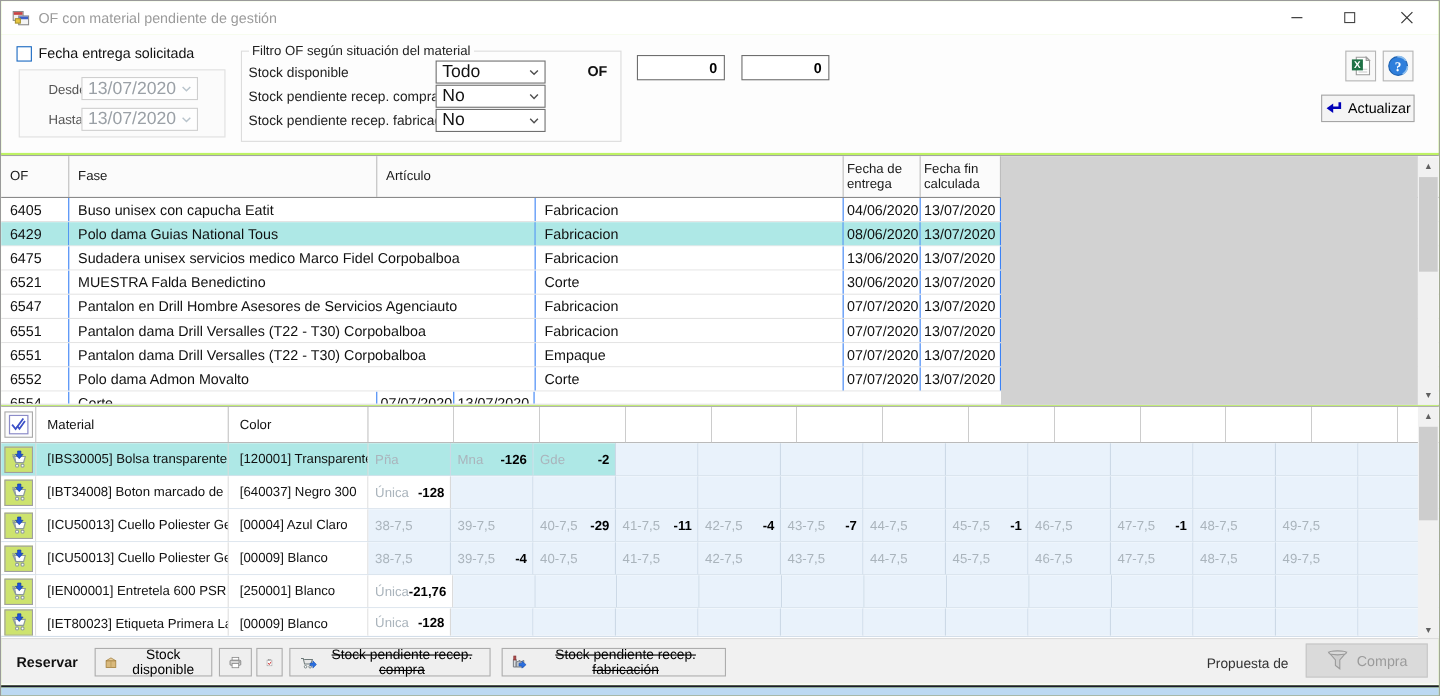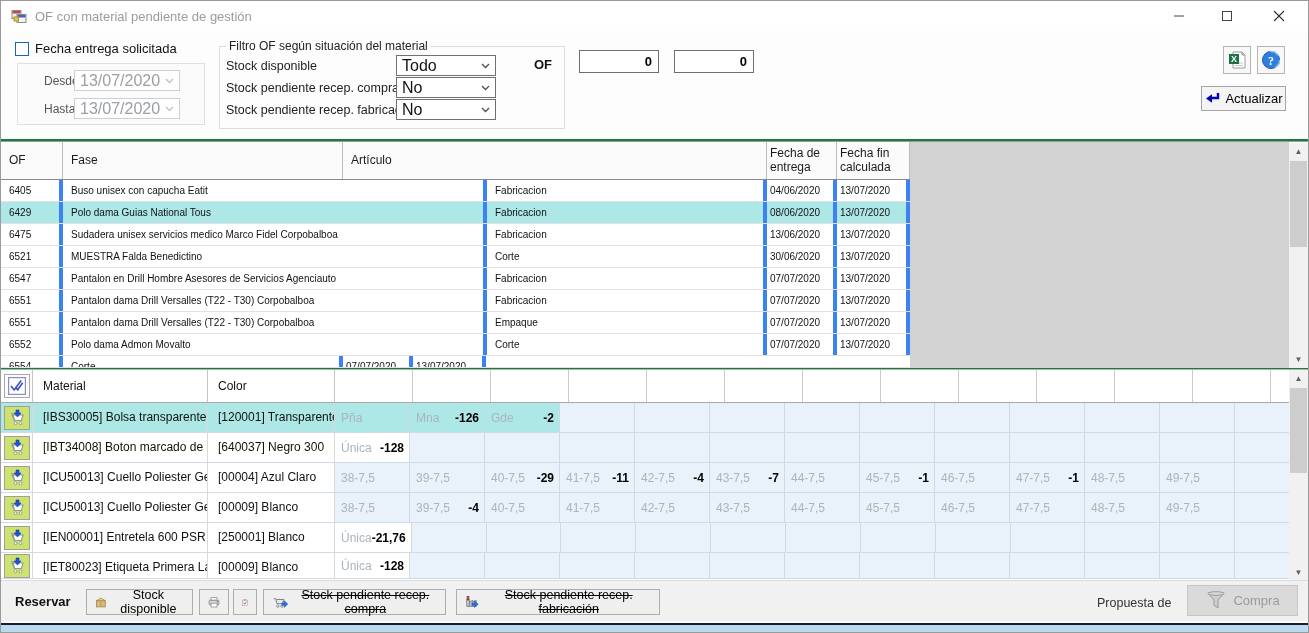--- a/index.html
+++ b/index.html
@@ -1,17 +1,17 @@
 <!DOCTYPE html>
 <html><head>
 <meta charset="utf-8">
 <style>
   * { margin:0; padding:0; box-sizing:border-box; }
   body { background:#e8e8e8; font-family:"Liberation Sans", sans-serif; }
-  .window { position:relative; width:1309px; height:633px; background:#15803d;
+  .window { position:relative; width:1309px; height:633px; background:#bef264;
             border:1px solid #9a9a9a; overflow:hidden; font-size:12px; color:#111; }
 
   
   .titlebar { position:absolute; left:0; top:0; width:100%; height:30px; background:#fff; }
   .app-icon { position:absolute; left:10px; top:7px; width:16px; height:16px; }
   .title { position:absolute; left:34px; top:8px; font-size:13px; color:#9b9b9b; }
   .win-btn { position:absolute; top:0; width:48px; height:30px; display:flex; align-items:center; justify-content:center; cursor:default; }
   .win-btn.min { left:1154px; } .win-btn.max { left:1202px; } .win-btn.close { left:1254px; }
 
   
@@ -44,22 +44,22 @@
                 gap:5px; font-size:13px; font-family:"Liberation Sans",sans-serif; }
 
   
   .orders-grid { position:absolute; left:0; top:140px; width:1309px; height:226px; background:#fff;
                  border-top:1px solid #9a9a9a; }
   .ogrid-header { display:flex; height:38px; border-bottom:1px solid #8a8a8a; background:#fbfbfb; }
   .ohcell { display:flex; align-items:center; padding-left:8px; border-right:1px solid #bdbdbd;
             font-size:12px; color:#1a1a1a; line-height:1.15; }
   .ogrid-row { display:flex; height:22px; border-bottom:1px solid #e2e2e2; background:#fff; }
   .ogrid-row.partial { height:12px; overflow:hidden; }
-  .ocell { border-right:4px solid #3b82f6; line-height:21px; white-space:nowrap; overflow:hidden;
-           padding-left:8px; font-size:10px; }
+  .ocell { border-right:1px solid #3b82f6; line-height:21px; white-space:nowrap; overflow:hidden;
+           padding-left:8px; font-size:13px; }
   .w-of { width:62px; flex:none; } .w-art { width:424px; flex:none; } .w-fase { width:280px; flex:none; }
   .w-fe { width:70px; flex:none; padding-left:3px; } .w-ff { width:73px; flex:none; padding-left:3px; }
   .ogrid-row.selected .ocell { background:#aee8e6; }
   .ogrid-filler { position:absolute; left:909px; top:0; width:379px; height:226px; background:#d2d2d2; }
 
   
   .vscroll { position:absolute; width:19px; background:#f1f1f1; }
   .vs-arrow { position:absolute; left:0; width:19px; height:17px; display:flex; align-items:center;
               justify-content:center; font-size:8px; color:#606060; }
   .vs-thumb { position:absolute; left:1px; width:17px; background:#cdcdcd; }

